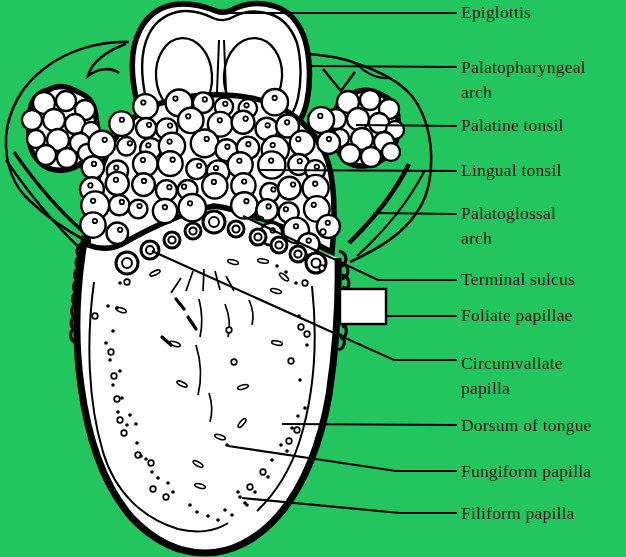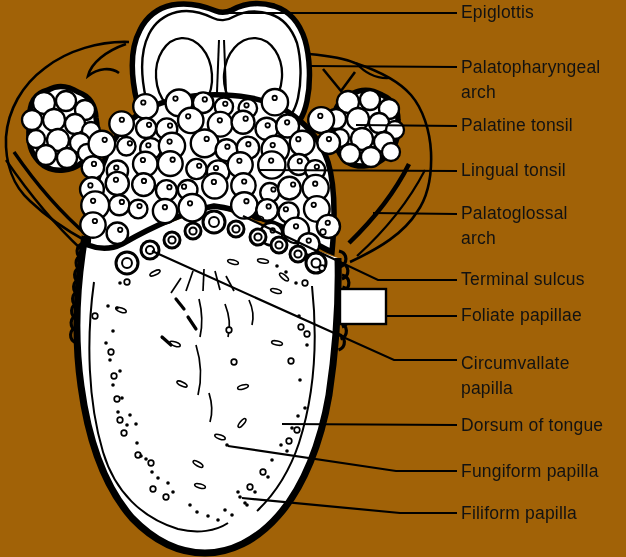--- a/index.html
+++ b/index.html
@@ -1,17 +1,17 @@
 <!DOCTYPE html>
 <html><head>
 <meta charset="utf-8">
 <style>
   html,body{margin:0;padding:0;background:#fff;}
-  .stage{position:relative;width:626px;height:557px;background:#a16207;overflow:hidden;
-         font-family:Liberation Sans, sans-serif;}
+  .stage{position:relative;width:626px;height:557px;background:#22c55e;overflow:hidden;
+         font-family:Liberation Serif, serif;}
   .stage svg{position:absolute;left:0;top:0;}
   .label{position:absolute;left:461px;width:168px;font-size:17.5px;line-height:25px;
          color:#121212;letter-spacing:.2px;}
   .label .line{display:block;white-space:nowrap;}
   .ink{stroke:#000;fill:none;}
 </style>
 </head>
 <body>
 
 <div class="stage">

